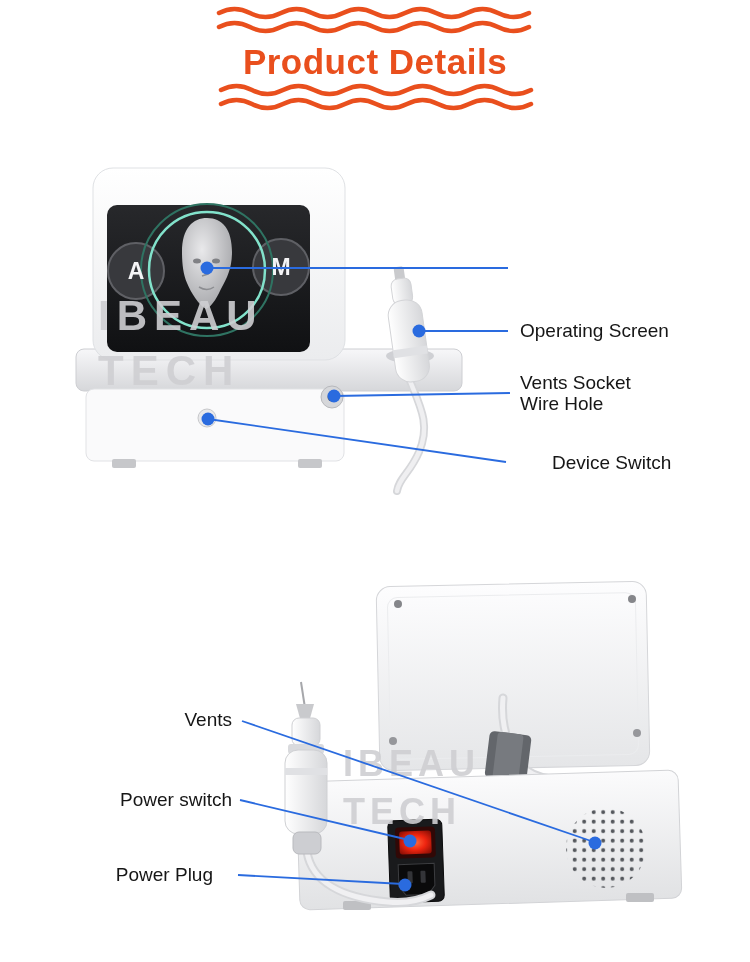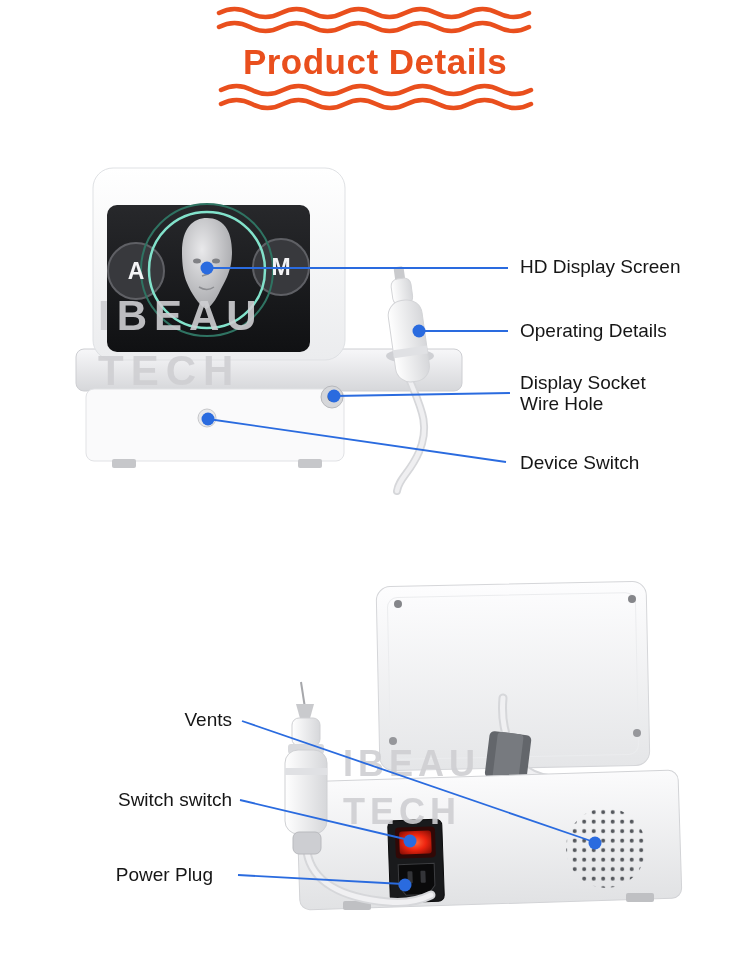--- a/index.html
+++ b/index.html
@@ -186,25 +186,24 @@
       <circle cx="207" cy="268" r="6.5"></circle>
       <circle cx="419" cy="331" r="6.5"></circle>
       <circle cx="334" cy="396" r="6.5"></circle>
       <circle cx="208" cy="419" r="6.5"></circle>
       <circle cx="595" cy="843" r="6.5"></circle>
       <circle cx="410" cy="841" r="6.5"></circle>
       <circle cx="405" cy="885" r="6.5"></circle>
     </g>
   </svg>
 
-  <div class="callout-label" style="left:520px;top:256px">HD Display Screen</div>
-  <div class="callout-label" style="left:520px;top:320px">Operating Details</div>
+  <div class="callout-label" style="left:520px;top:320px">Operating Screen</div>
   <div class="callout-label" style="left:520px;top:372px">
-    <span class="line">Display Socket</span>
+    <span class="line">Vents Socket</span>
     <span class="line">Wire Hole</span>
   </div>
-  <div class="callout-label" style="left:520px;top:452px">Device Switch</div>
+  <div class="callout-label" style="left:552px;top:452px">Device Switch</div>
 
   <div class="callout-label left" style="right:518px;top:709px">Vents</div>
-  <div class="callout-label left" style="right:518px;top:789px">Switch switch</div>
+  <div class="callout-label left" style="right:518px;top:789px">Power switch</div>
   <div class="callout-label left" style="right:537px;top:864px">Power Plug</div>
 
 </div>
 
 </body></html>

